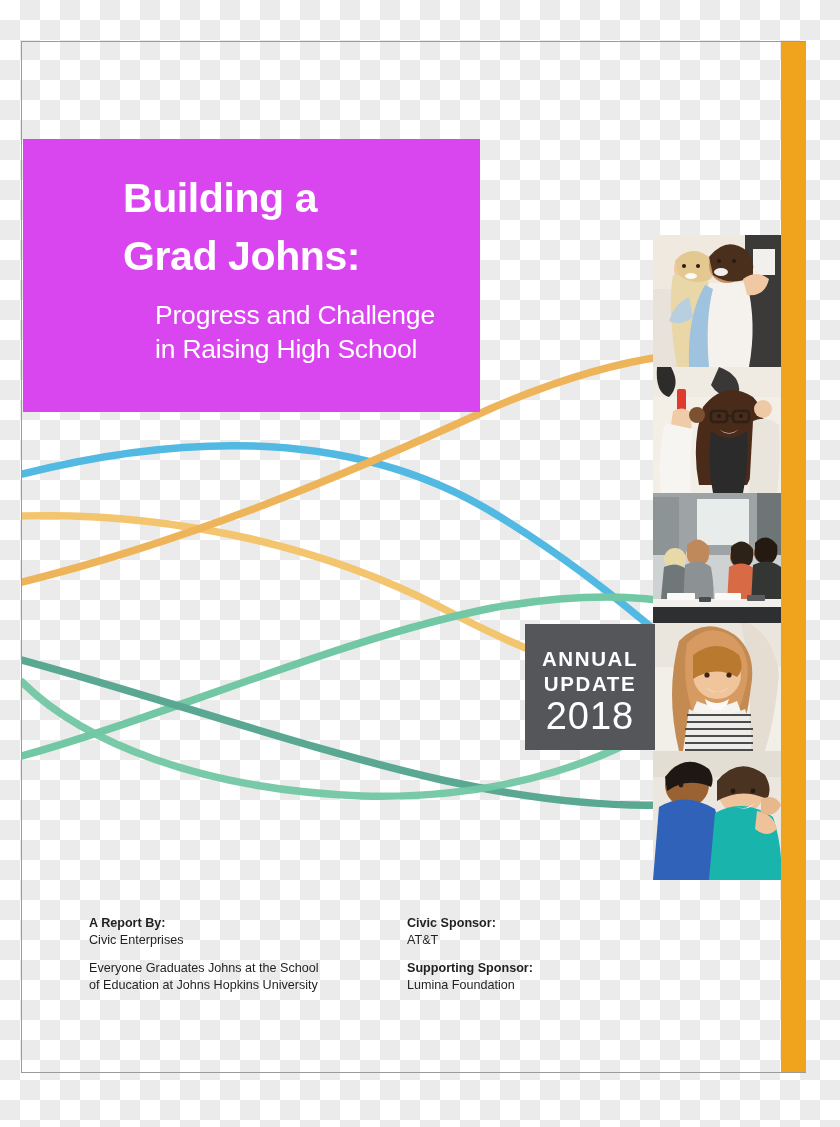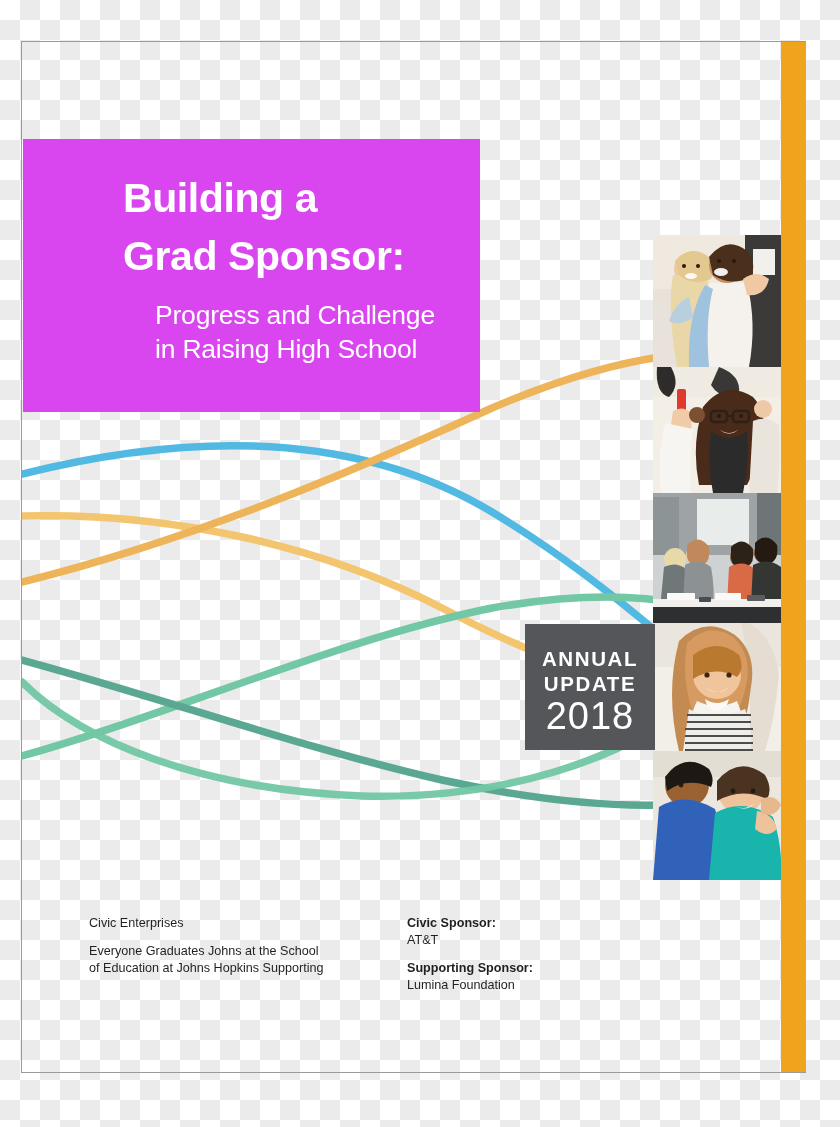--- a/index.html
+++ b/index.html
@@ -172,21 +172,21 @@
       <path d="M 0,714 C 150,672 320,596 470,566 C 550,552 610,552 660,562" stroke="#72c7a4" stroke-width="7.5"></path>
 
       <path d="M 0,618 C 140,656 280,706 420,738 C 520,760 600,766 662,762" stroke="#5aa892" stroke-width="7.5"></path>
 
       <path d="M 0,640 C 60,700 180,748 340,754 C 480,758 600,718 670,660" stroke="#72c7a4" stroke-width="7.5" opacity="0.95"></path>
     </g>
   </svg>
 
   <div id="title-block" style="background: #d946ef;">
     <div class="title-main">Building a</div>
-    <div class="title-main">Grad Sponsor:</div>
+    <div class="title-main">Grad Johns:</div>
     <div class="title-sub">
       <div>Progress and Challenge</div>
       <div>in Raising High School</div>
     </div>
   </div>
 
   <div id="photo-strip">
 
     <div class="photo-panel" style="height:132px;">
       <svg class="ph-scene" viewBox="0 0 128 132" preserveAspectRatio="xMidYMid slice" aria-hidden="true">
@@ -313,25 +313,26 @@
   </div>
 
   <div id="annual-badge" style="background: rgb(85, 86, 90);">
     <div class="badge-line">ANNUAL</div>
     <div class="badge-line">UPDATE</div>
     <div class="badge-year">2018</div>
   </div>
 
   <div id="credits">
     <div class="credits-col-left">
+      <div class="cr-head">A Report By:</div>
       <div class="cr-body">Civic Enterprises</div>
       <div class="cr-gap"></div>
       <div class="cr-body">
         <div class="cr-ln">Everyone Graduates Johns at the School</div>
-        <div class="cr-ln">of Education at Johns Hopkins Supporting</div>
+        <div class="cr-ln">of Education at Johns Hopkins University</div>
       </div>
     </div>
     <div class="credits-col-right">
       <div class="cr-head">Civic Sponsor:</div>
       <div class="cr-body">AT&amp;T</div>
       <div class="cr-gap"></div>
       <div class="cr-head">Supporting Sponsor:</div>
       <div class="cr-body">Lumina Foundation</div>
     </div>
   </div>

